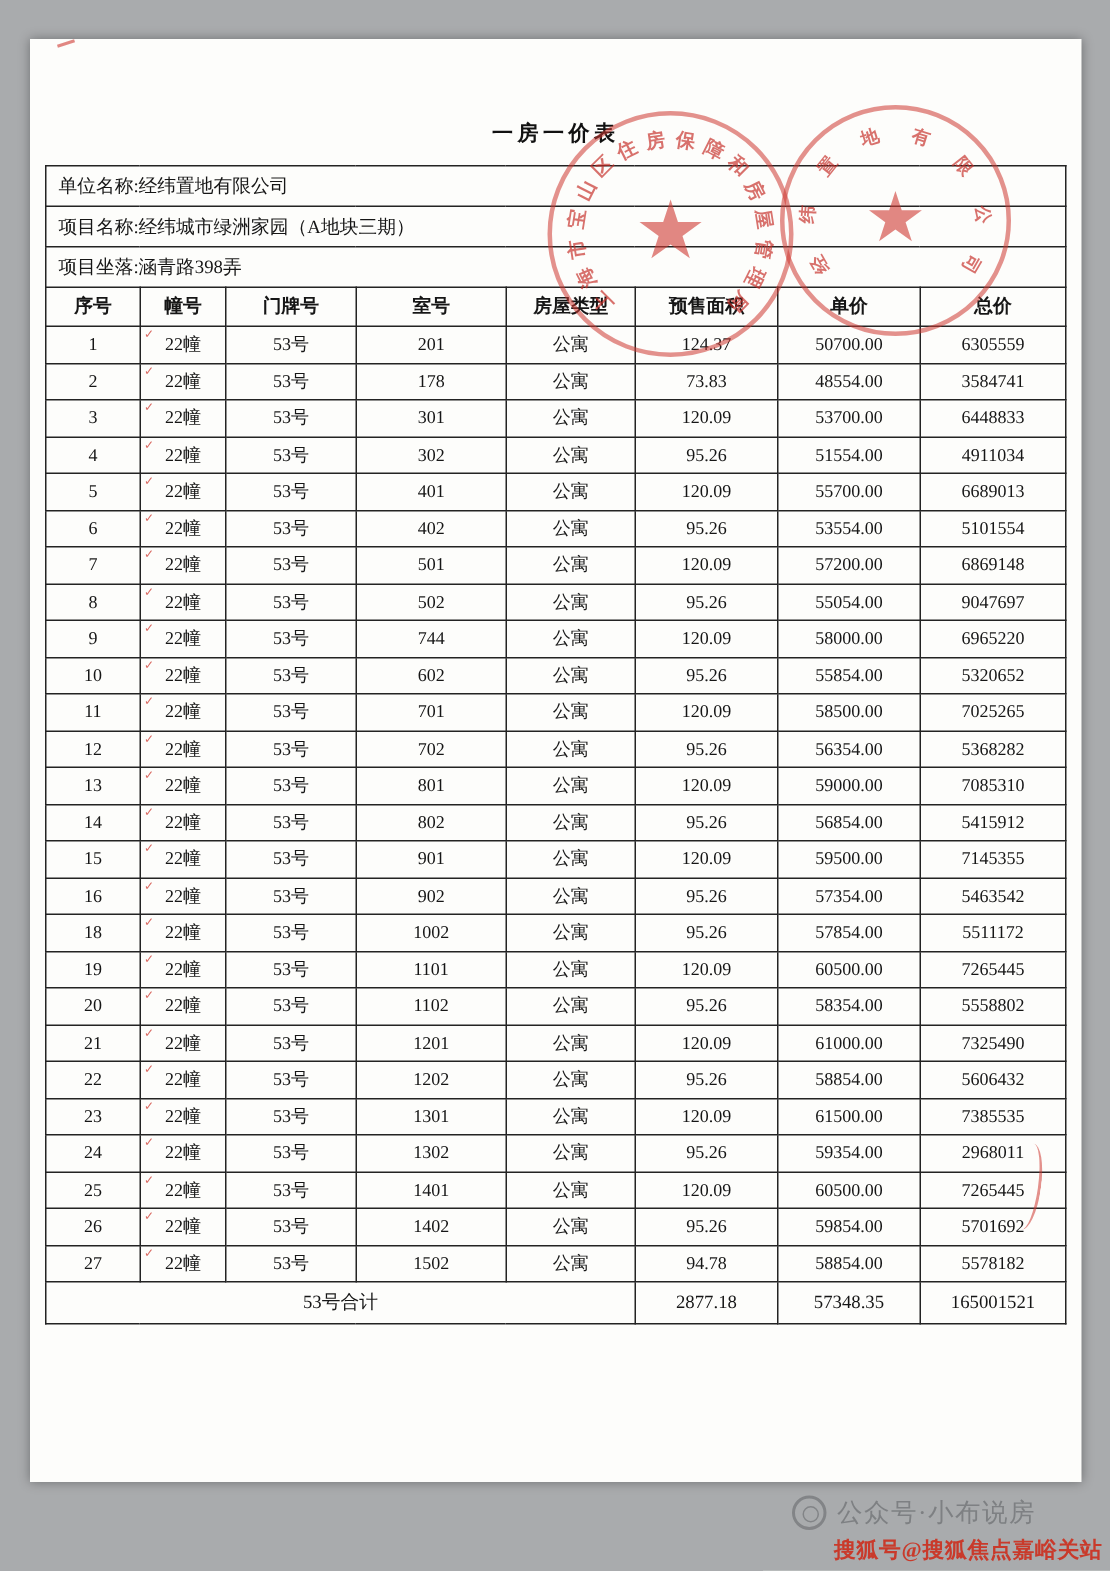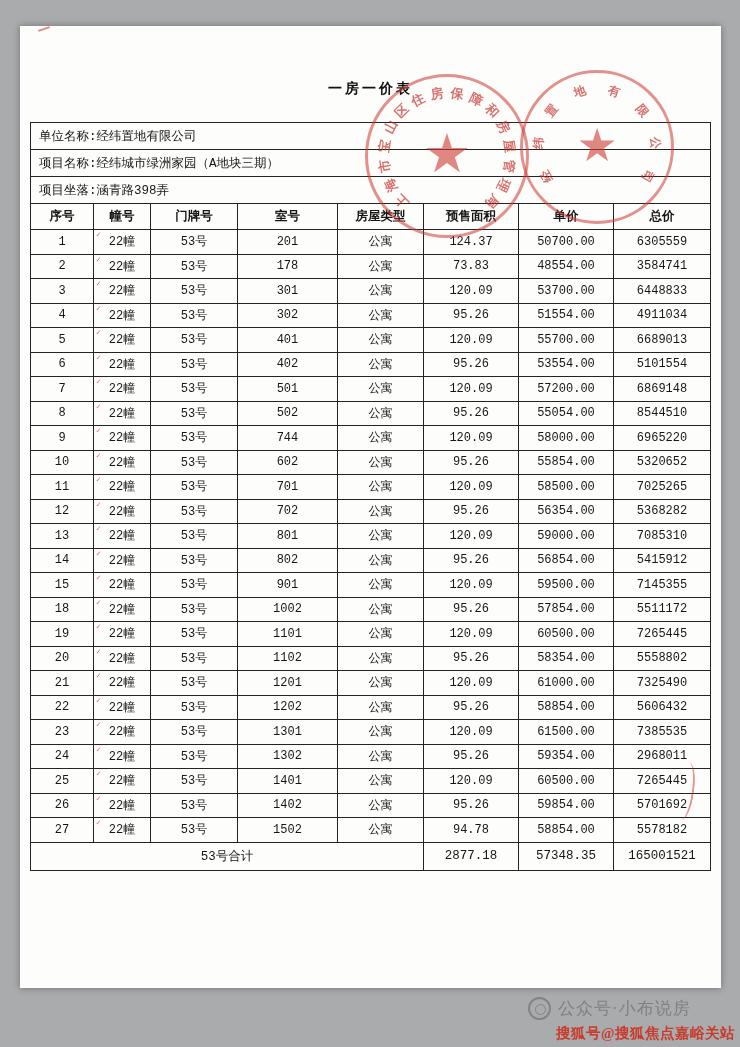--- a/index.html
+++ b/index.html
@@ -2,22 +2,22 @@
 <html><head>
 <meta charset="utf-8">
 <style>
   html,body{margin:0;padding:0;background:#a9abad;}
   .viewport{position:relative;width:740px;height:1047px;margin:0 auto;overflow:hidden;
     font-family:"Liberation Serif","DejaVu Serif",serif;background:#a9abad;}
   .page{position:absolute;left:20px;top:26px;width:701px;height:962px;background:#fdfdfb;
     box-shadow:0 0 7px rgba(0,0,0,.35);}
   .doc-title{margin:0;padding-top:54px;text-align:center;font-size:14px;font-weight:bold;
     letter-spacing:3px;color:#111;}
-  table.price{table-layout:fixed;width:680px;margin:24px auto 0 auto;border-collapse:collapse;
-    border:1.5px solid #1c1c1c;font-family:Liberation Mono, monospace;}
+  table.price{table-layout:fixed;width:680px;margin:12px auto 0 auto;border-collapse:collapse;
+    border:1.5px solid #1c1c1c;}
   table.price td, table.price th{border:1px solid #232323;color:#161616;overflow:hidden;white-space:nowrap;}
   .info-row td{height:26px;text-align:left;padding:0 0 0 8px;font-size:12.5px;}
   .head-row th{height:25px;text-align:center;font-size:12.5px;font-weight:bold;padding:0;}
   tbody.data td{height:23.5px;text-align:center;font-size:12px;padding:0;}
   tbody.data td.c-building{position:relative;}
   .tick{position:absolute;left:2px;top:0px;font-size:8px;color:rgba(206,58,48,.75);line-height:10px;}
   .total-row td{height:27px;text-align:center;font-size:12.5px;padding:0;}
   
   .stamp{position:absolute;border-radius:50%;border:3px solid rgba(206,57,50,.55);pointer-events:none;}
   .stamp-left{left:365px;top:74px;width:158px;height:158px;}
@@ -156,21 +156,21 @@
             <td class="c-total_price">6869148</td>
           </tr>
           <tr>
             <td class="c-seq">8</td>
             <td class="c-building">22幢<span class="tick">✓</span></td>
             <td class="c-door">53号</td>
             <td class="c-room">502</td>
             <td class="c-type">公寓</td>
             <td class="c-area">95.26</td>
             <td class="c-unit_price">55054.00</td>
-            <td class="c-total_price">8544510</td>
+            <td class="c-total_price">9047697</td>
           </tr>
           <tr>
             <td class="c-seq">9</td>
             <td class="c-building">22幢<span class="tick">✓</span></td>
             <td class="c-door">53号</td>
             <td class="c-room">744</td>
             <td class="c-type">公寓</td>
             <td class="c-area">120.09</td>
             <td class="c-unit_price">58000.00</td>
             <td class="c-total_price">6965220</td>
@@ -227,20 +227,30 @@
           </tr>
           <tr>
             <td class="c-seq">15</td>
             <td class="c-building">22幢<span class="tick">✓</span></td>
             <td class="c-door">53号</td>
             <td class="c-room">901</td>
             <td class="c-type">公寓</td>
             <td class="c-area">120.09</td>
             <td class="c-unit_price">59500.00</td>
             <td class="c-total_price">7145355</td>
+          </tr>
+          <tr>
+            <td class="c-seq">16</td>
+            <td class="c-building">22幢<span class="tick">✓</span></td>
+            <td class="c-door">53号</td>
+            <td class="c-room">902</td>
+            <td class="c-type">公寓</td>
+            <td class="c-area">95.26</td>
+            <td class="c-unit_price">57354.00</td>
+            <td class="c-total_price">5463542</td>
           </tr>
           <tr>
             <td class="c-seq">18</td>
             <td class="c-building">22幢<span class="tick">✓</span></td>
             <td class="c-door">53号</td>
             <td class="c-room">1002</td>
             <td class="c-type">公寓</td>
             <td class="c-area">95.26</td>
             <td class="c-unit_price">57854.00</td>
             <td class="c-total_price">5511172</td>

